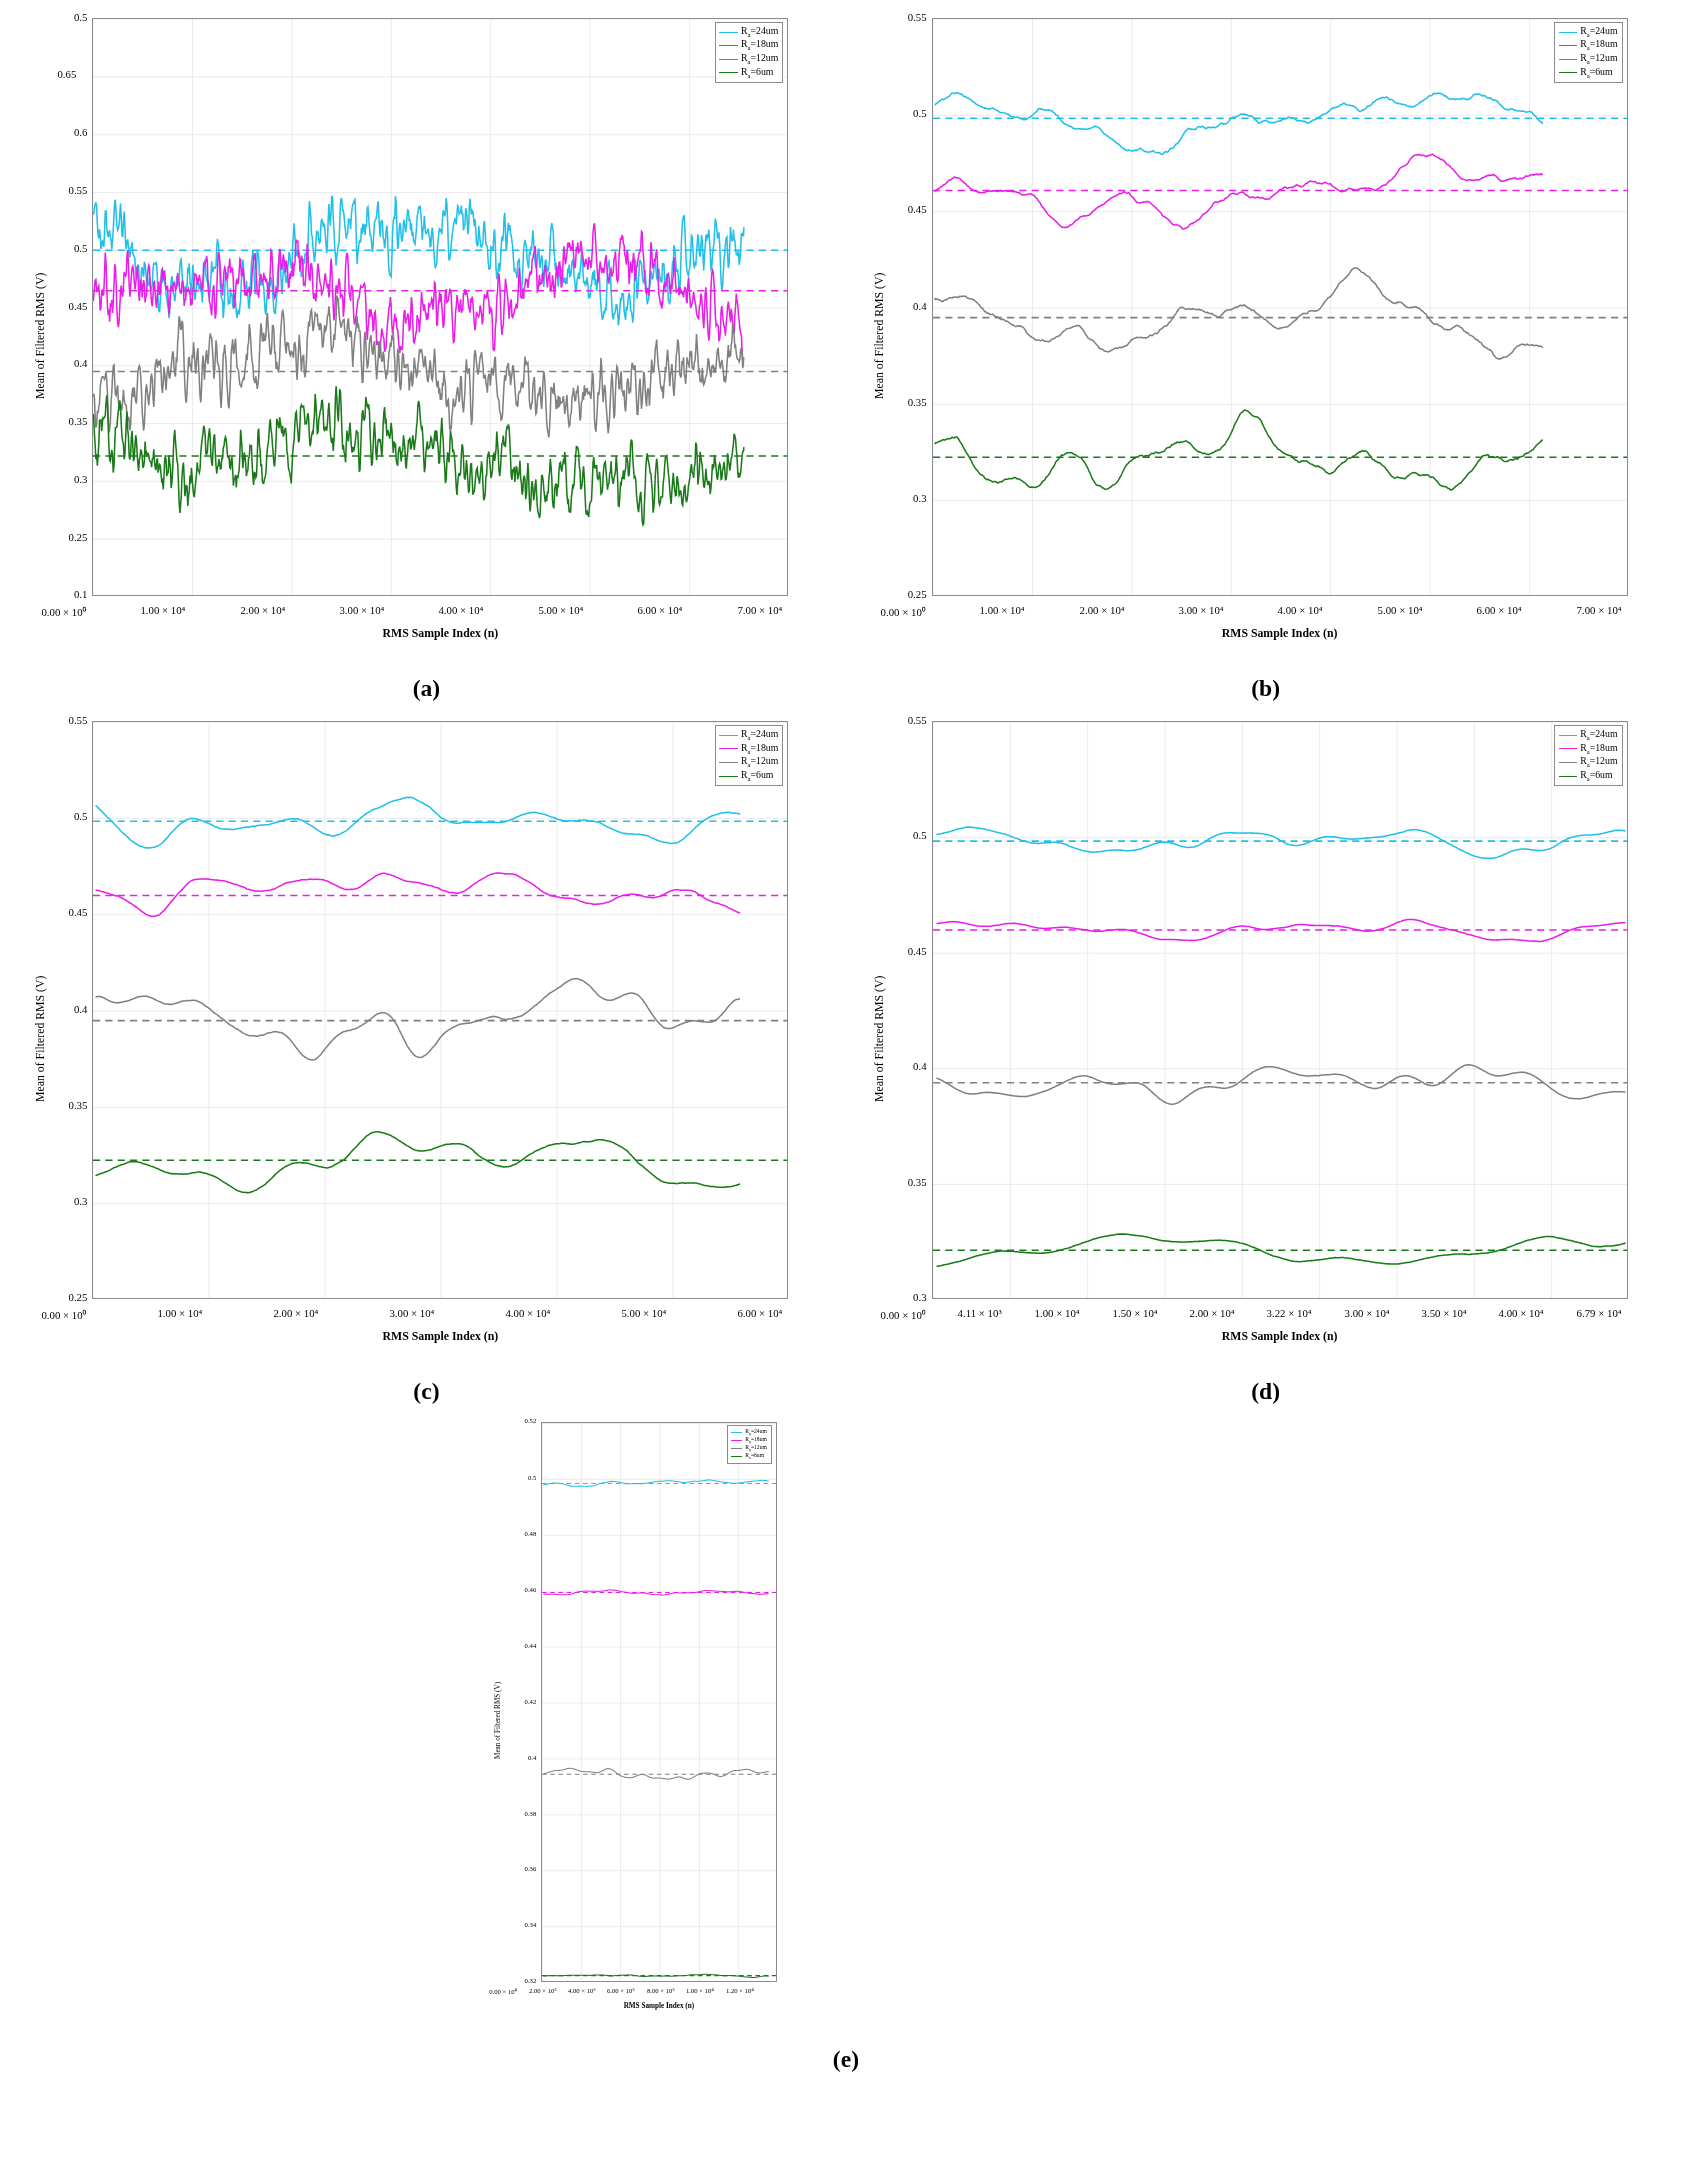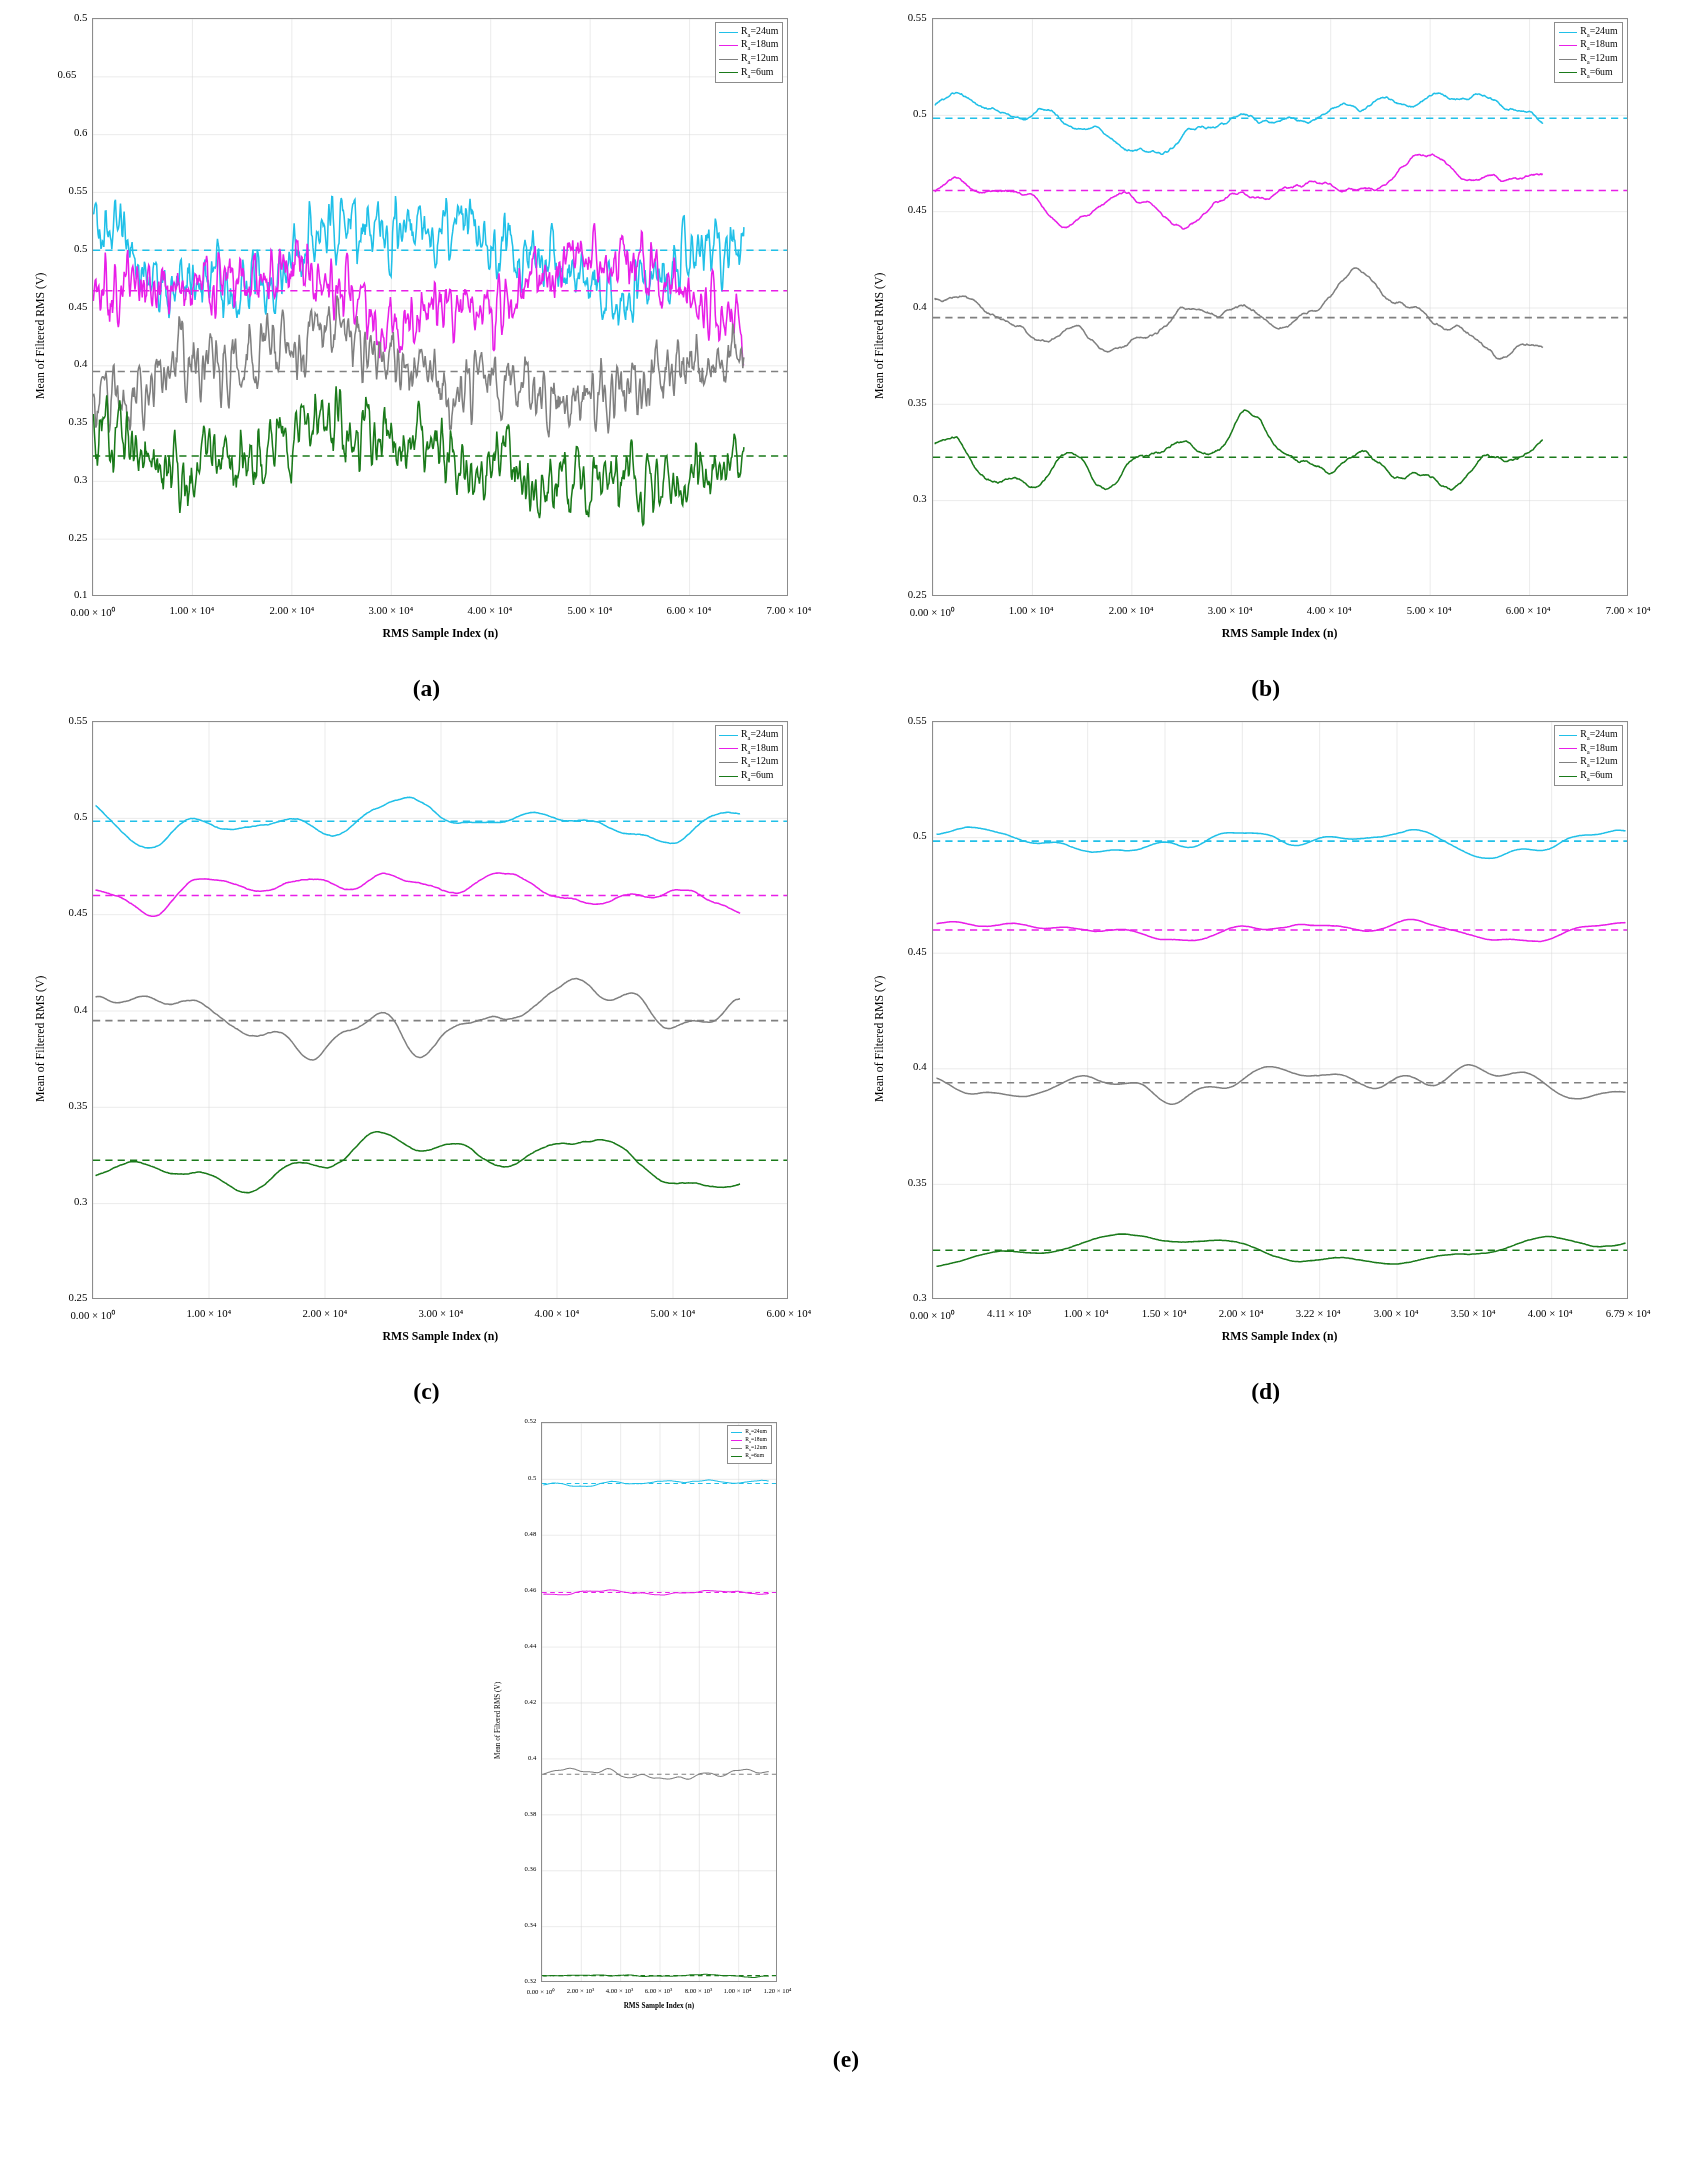--- a/index.html
+++ b/index.html
@@ -67,21 +67,20 @@
     position: absolute;
     font-size: 10.8px;
     color: #000;
     text-align: right;
     white-space: nowrap;
   }
   .tick-label-x {
     position: absolute;
     font-size: 10.8px;
     color: #000;
-    text-align: center;
     white-space: nowrap;
   }
   .legend {
     position: absolute;
     border: 0.5px solid #8c8c8c;
     background: #ffffff;
     padding: 2.6px 4.1px 2.6px 3.1px;
     display: flex;
     flex-direction: column;
     gap: 1px;

